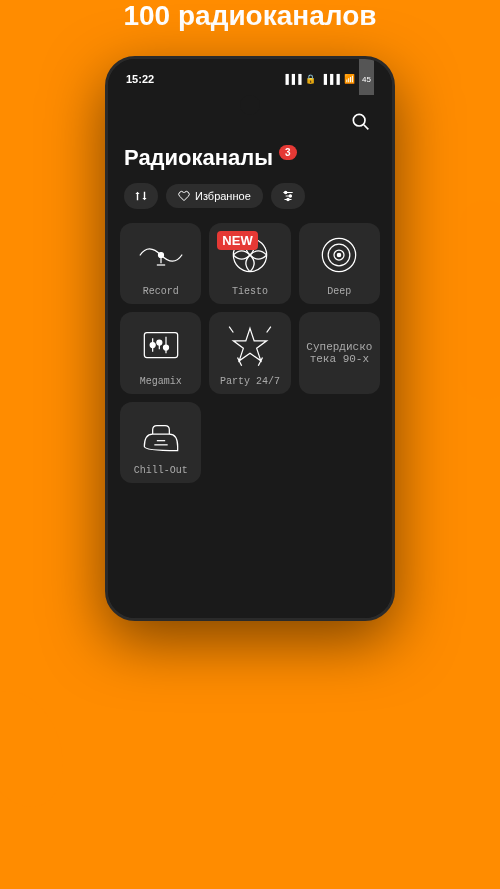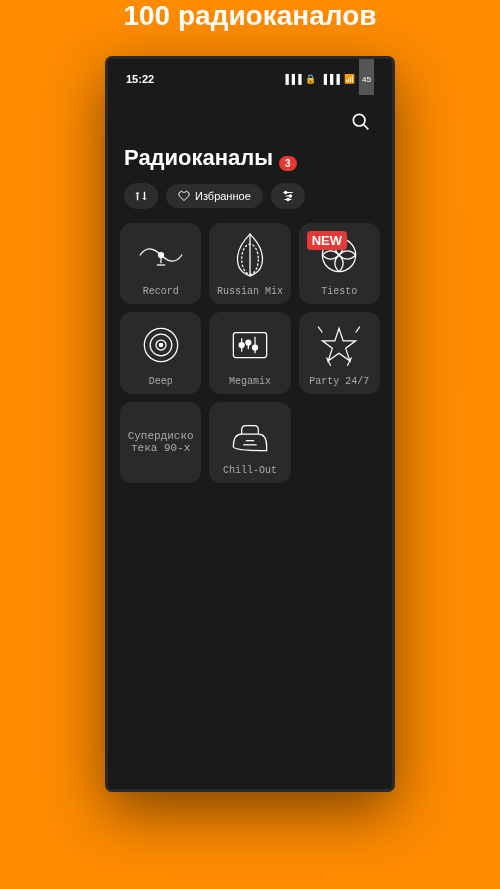--- a/index.html
+++ b/index.html
@@ -18,23 +18,23 @@
     .header-text {
       color: white;
       font-size: 28px;
       font-weight: 600;
       margin-bottom: 24px;
       text-align: center;
     }
 
     .phone-container {
       width: 290px;
-      height: 736px;
+      height: 565px;
       background: #1a1a1a;
-      border-radius: 7px;
+      border-radius: 30px;
       border: 3px solid #2a2a2a;
       overflow: hidden;
       position: relative;
       box-shadow: 0 20px 60px rgba(0,0,0,0.5);
     }
 
     
     .phone-top-bar {
       background: #1a1a1a;
       display: flex;
@@ -105,21 +105,21 @@
       width: 32px;
       height: 32px;
       display: flex;
       align-items: center;
       justify-content: center;
     }
 
     .page-title-row {
       padding: 0 16px 12px 16px;
       display: flex;
-      align-items: flex-end;
+      align-items: center;
       gap: 6px;
     }
 
     .page-title {
       color: white;
       font-size: 22px;
       font-weight: 700;
     }
 
     .badge {
@@ -323,31 +323,20 @@
           <svg viewBox="0 0 60 40" fill="none" stroke="white" stroke-width="1.5">
             <path d="M5 20 Q15 5 30 20 Q45 35 55 20" stroke-linecap="round"></path>
             <circle cx="30" cy="20" r="3" fill="white"></circle>
             <line x1="30" y1="20" x2="30" y2="30"></line>
             <line x1="25" y1="32" x2="35" y2="32"></line>
           </svg>
         </div>
         <span class="channel-name">Record</span>
       </div>
 
-      <div class="channel-card">
-        <div class="channel-icon">
-          <svg viewBox="0 0 60 60" fill="none" stroke="white" stroke-width="1.5">
-            <line x1="30" y1="5" x2="30" y2="55" stroke-linecap="round"></line>
-            <path d="M30 5 Q15 20 15 35 Q15 50 30 55" stroke-linecap="round"></path>
-            <path d="M30 5 Q45 20 45 35 Q45 50 30 55" stroke-linecap="round"></path>
-            <ellipse cx="30" cy="35" rx="10" ry="18" stroke-dasharray="3 2"></ellipse>
-          </svg>
-        </div>
-        <span class="channel-name">Russian Mix</span>
-      </div>
 
 
       <div class="channel-card">
         <div class="new-badge">NEW</div>
         <div class="channel-icon">
           <svg viewBox="0 0 60 60" fill="none" stroke="white" stroke-width="1.5">
             <circle cx="30" cy="30" r="20"></circle>
             <path d="M30 10 Q40 20 30 30 Q20 20 30 10"></path>
             <path d="M30 50 Q40 40 30 30 Q20 40 30 50"></path>
             <path d="M10 30 Q20 20 30 30 Q20 40 10 30"></path>

